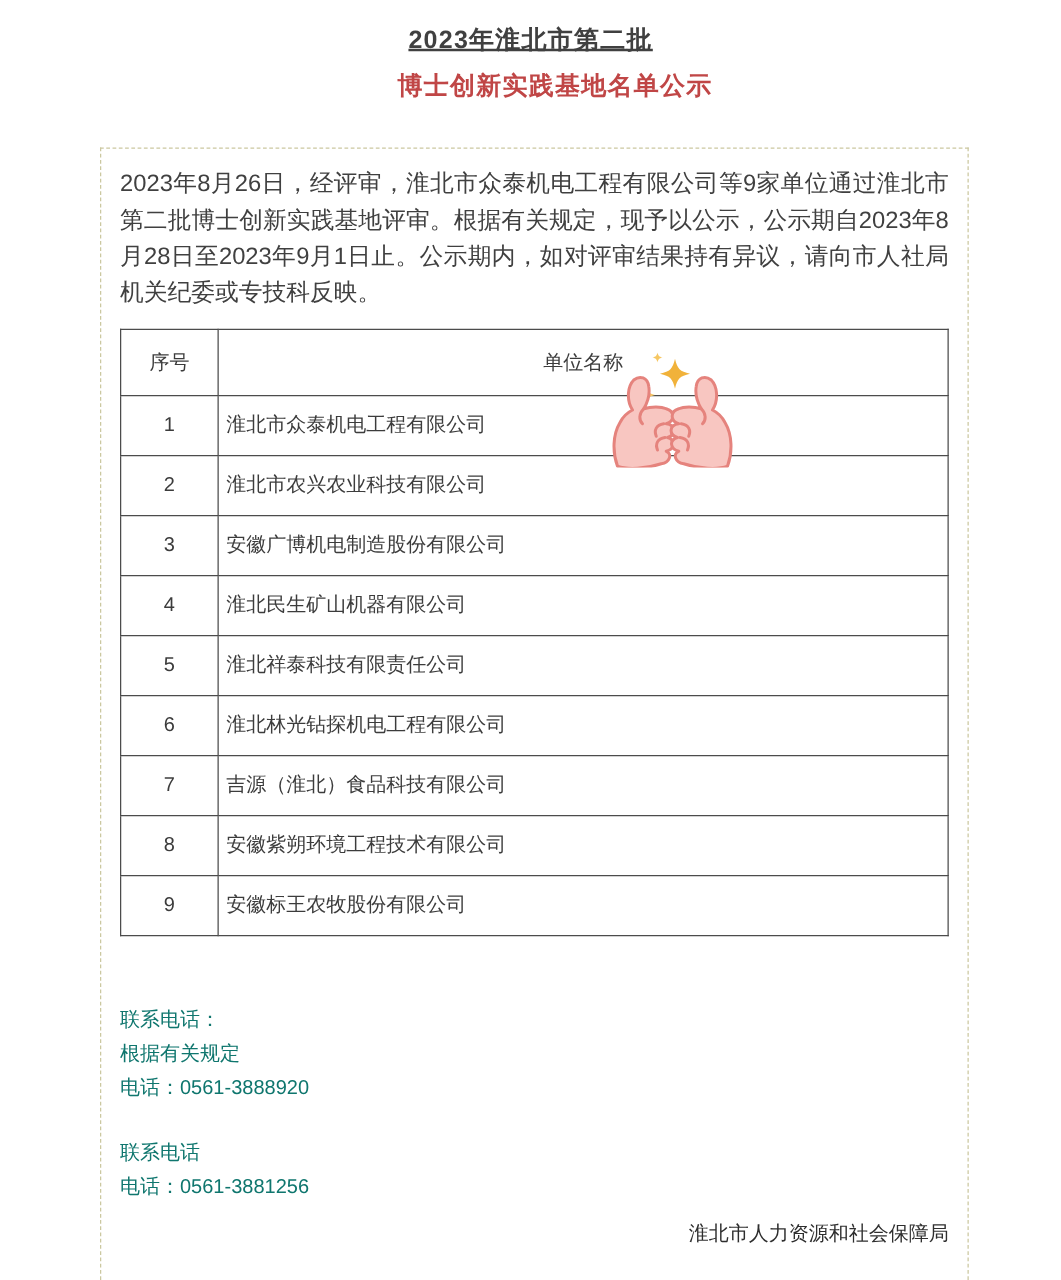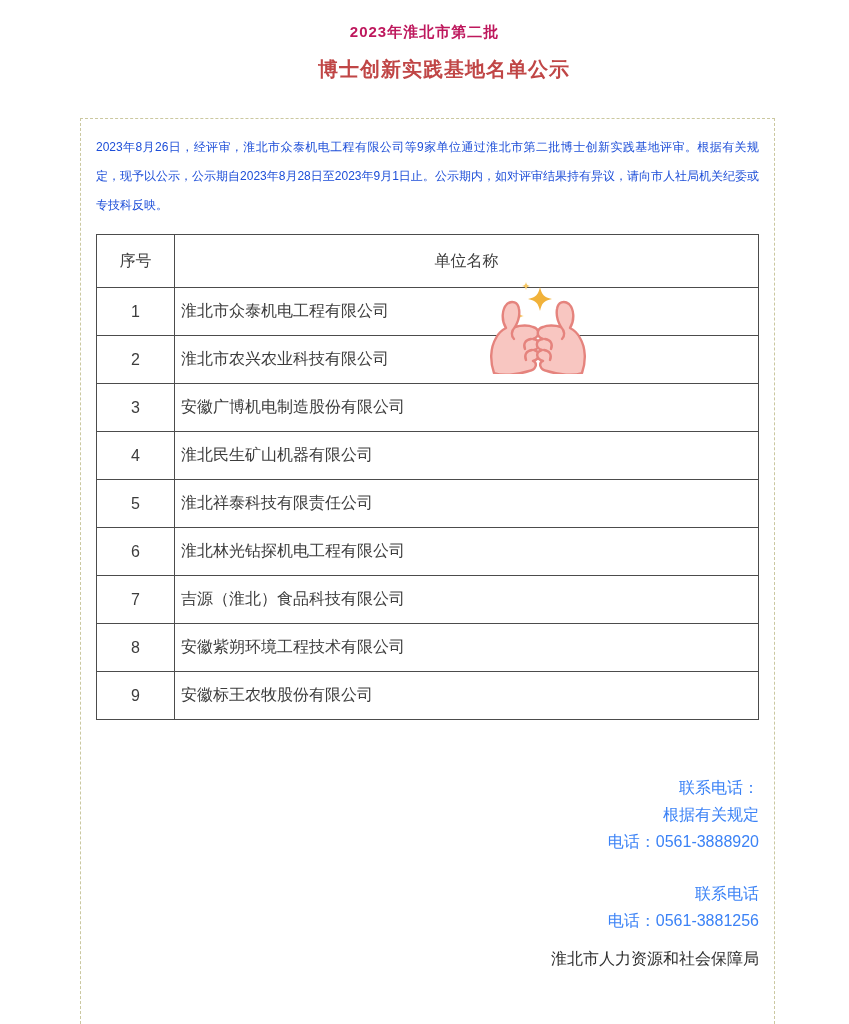--- a/index.html
+++ b/index.html
@@ -3,51 +3,51 @@
 <meta charset="utf-8">
 <style>
   * { margin:0; padding:0; box-sizing:border-box; }
   html,body { width:849px; }
   body {
     height:1024px; overflow:hidden; background:#ffffff;
     font-family:"Liberation Sans","DejaVu Sans",sans-serif;
     color:#2f2f2f;
   }
   .title-block { text-align:center; }
-  .title-line1 { margin-top:20px; font-size:15px; line-height:24px; font-weight:bold; color:#be185d; letter-spacing:1px; }
+  .title-line1 { margin-top:20px; font-size:20px; line-height:24px; font-weight:bold; color:#404040; letter-spacing:1px;text-decoration:underline; }
   .title-line2 { margin-top:13px; font-size:20px; line-height:24px; font-weight:bold; color:#c04646; letter-spacing:1px;margin-left:39px; }
 
   .content-box {
     position:relative;
     margin:37px 74px 0 80px;
     height:906px;
     border:1px dashed #cbc8a0;
     border-bottom:none;
     padding:14px 15px 0 15px;
   }
   .notice-text {
-    font-size:12px; line-height:29px; text-align:justify; color:#1d4ed8;
+    font-size:19px; line-height:29px; text-align:justify; color:#404040;
   }
 
   table.company-table {
     width:100%; margin-top:14px;
     border-collapse:collapse; table-layout:fixed;
     font-size:16px; color:#3c3c3c;
   }
   .company-table td { border:1px solid #4c4c4c; }
   .company-table .head-row td { height:53px; text-align:center; vertical-align:middle; }
   .company-table .col-no { width:78px; }
   .company-table .body-row td { height:48px; vertical-align:middle; }
   .company-table .body-row .cell-no { text-align:center; }
   .company-table .body-row .cell-name { padding-left:6px; text-align:left; }
 
   .sticker { position:absolute; left:397px; top:163px; width:120px; height:92px; z-index:5; }
   .sticker .curl { fill:none; }
 
-  .contact-block { margin-top:54px; font-size:16px; line-height:27px; color:#3b82f6;text-align:right; }
+  .contact-block { margin-top:54px; font-size:16px; line-height:27px; color:#0f766e; }
   .contact-group2 { margin-top:25px; }
   .issuer-line { margin-top:14px; font-size:16px; line-height:22px; text-align:right; color:#2e2e2e; }
 </style>
 </head>
 <body>
 
 <div class="title-block">
   <div class="title-line1">2023年淮北市第二批</div>
   <div class="title-line2">博士创新实践基地名单公示</div>
 </div>

